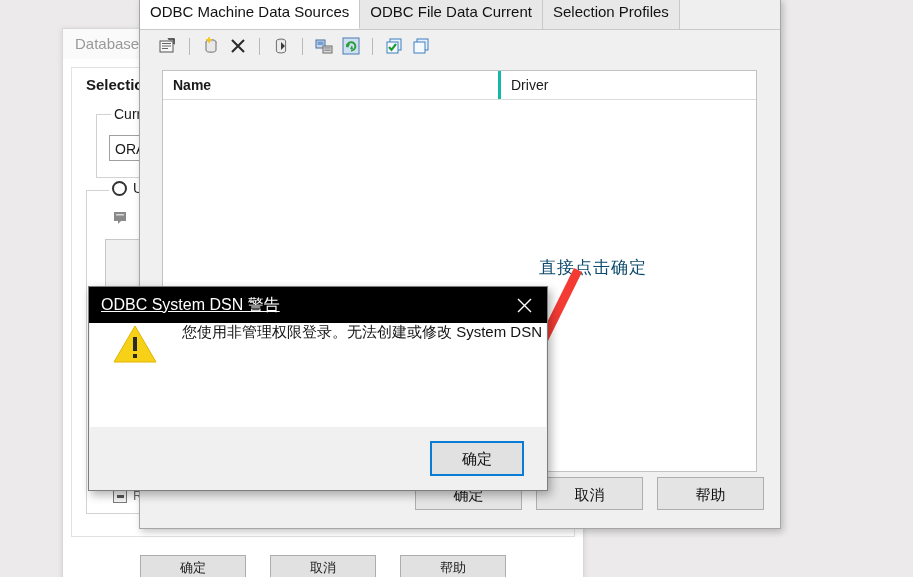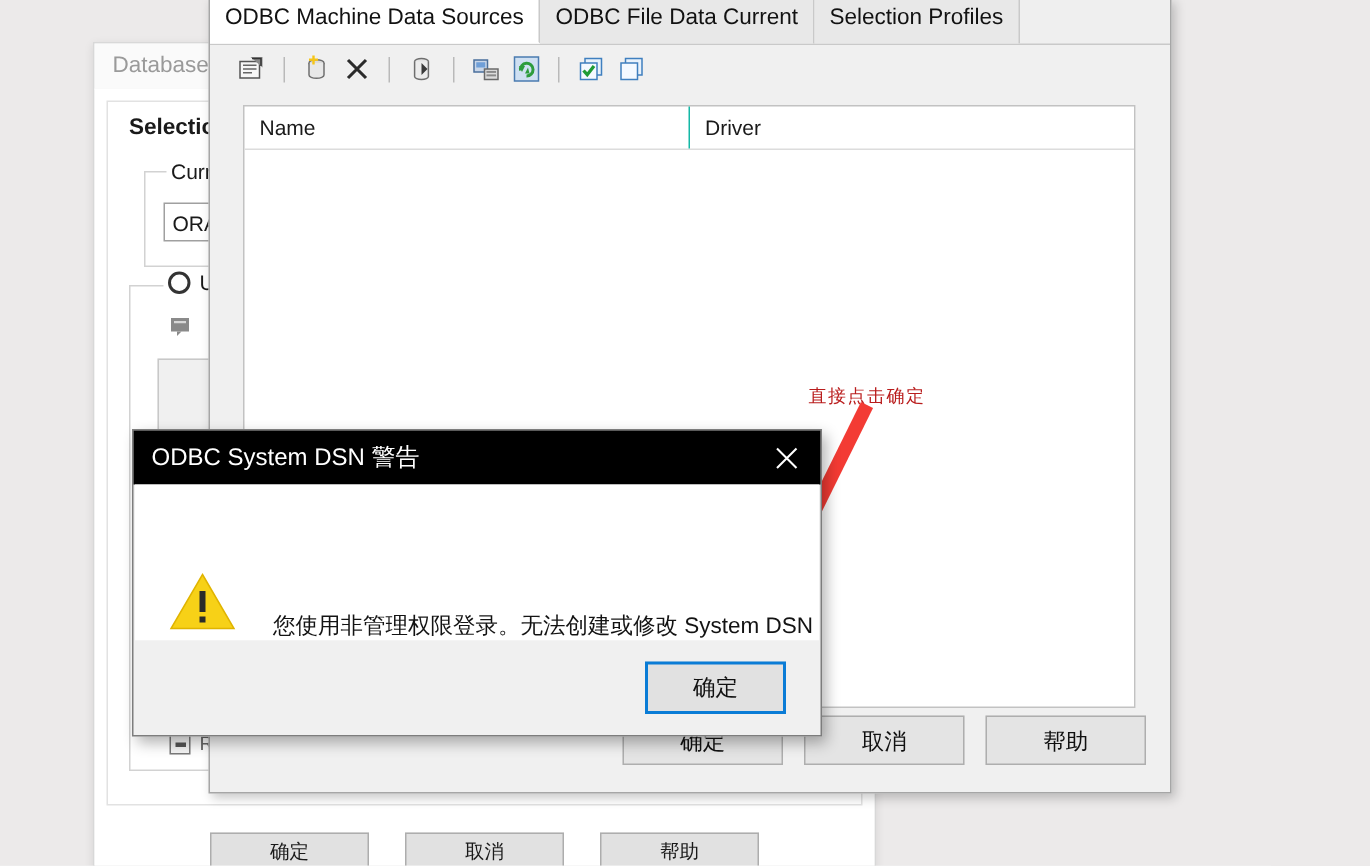--- a/index.html
+++ b/index.html
@@ -100,53 +100,53 @@
   .tb-sep{width:1px;height:17px;background:#b9b9b9;margin:0 4px;}
   #odbc-list{
     position:absolute;left:22px;top:71px;width:595px;height:402px;
     background:#fff;border:1px solid #c2c2c2;box-sizing:border-box;
   }
   #odbc-list-head{
     position:absolute;left:0;top:0;right:0;height:28px;
     border-bottom:1px solid #dcdcdc;display:flex;
   }
   .col-h{font-size:14px;color:#1a1a1a;line-height:28px;padding-left:10px;box-sizing:border-box;}
-  #col-name{width:297px;border-right:1px solid #14b8a6;}
+  #col-name{width:338px;border-right:3px solid #14b8a6;font-weight:bold;}
   #col-driver{flex:1;}
   #odbc-buttons{
     position:absolute;right:16px;bottom:18px;display:flex;gap:14px;
   }
   .odbc-btn{
     width:107px;height:33px;background:#e4e4e4;border:1px solid #aeaeae;
     font-size:15px;color:#111;text-align:center;line-height:33px;
     box-sizing:border-box;
   }
   
   #annotation{
-    position:absolute;left:539px;top:256px;font-size:12px;color:#b91c1c;
+    position:absolute;left:539px;top:256px;font-size:17px;color:#0c4a6e;
     white-space:nowrap;font-weight:500;letter-spacing:1px;
   }
   #arrow-svg{position:absolute;left:460px;top:262px;width:130px;height:200px;}
   
   #warn-dialog{
     position:absolute;left:88px;top:286px;width:460px;height:205px;
     background:#f0f0f0;box-shadow:3px 4px 9px rgba(0,0,0,.30);
     border:1px solid #7d7d7d;box-sizing:border-box;
   }
   #warn-title{
     height:36px;background:#000;display:flex;align-items:center;
     justify-content:space-between;
   }
-  #warn-title-text{font-size:16px;color:#fff;padding-left:12px;white-space:nowrap;}
+  #warn-title-text{font-size:16px;color:#fff;padding-left:12px;white-space:nowrap;text-decoration:underline;}
   #warn-close{
     width:45px;height:36px;display:flex;align-items:center;justify-content:center;
   }
   #warn-body{
     position:absolute;left:1px;right:1px;top:36px;height:104px;background:#fff;
-    display:flex;align-items:flex-end;padding-left:22px;box-sizing:border-box;
+    display:flex;align-items:flex-start;padding-left:22px;box-sizing:border-box;
   }
   #warn-msg{font-size:15px;color:#131313;margin-left:24px;white-space:nowrap;}
   #warn-footer{
     position:absolute;left:1px;right:1px;top:140px;bottom:1px;background:#f0f0f0;
     display:flex;align-items:center;justify-content:flex-end;padding-right:22px;
     box-sizing:border-box;
   }
   #warn-ok{
     width:94px;height:35px;background:#e1e1e1;border:2px solid #0a7cd6;
     font-size:15px;color:#111;text-align:center;line-height:31px;

